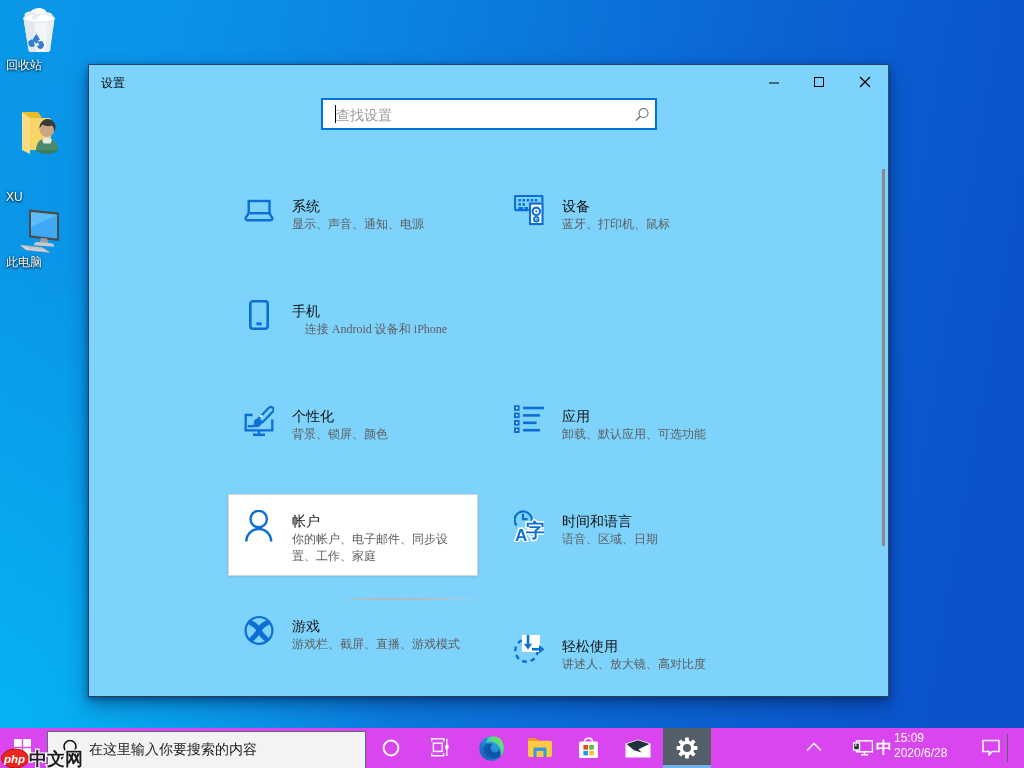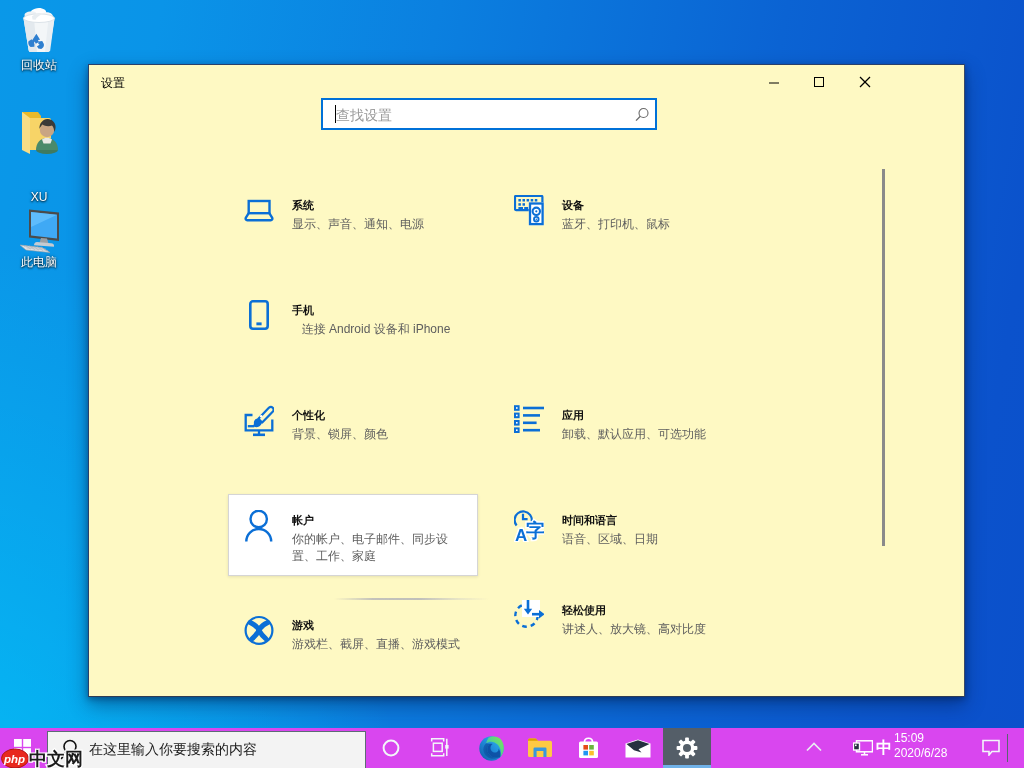--- a/index.html
+++ b/index.html
@@ -5,36 +5,36 @@
   * { margin:0; padding:0; box-sizing:border-box; }
   html,body { width:1024px; height:768px; overflow:hidden; }
   body { font-family:"Liberation Sans", sans-serif; position:relative;
     background:
       radial-gradient(ellipse 72% 135% at -5% 115%, rgba(0,218,255,0.60), rgba(0,205,255,0) 62%),
       linear-gradient(100deg, #0a98e8 0%, #0a94e8 14%, #0b80e0 38%, #0b63d3 68%, #0b52cc 92%, #0b50cb 100%);
   }
   .abs { position:absolute; }
 
   
-  .dlabel { position:absolute; color:#fff; font-size:12px; text-align:center;
+  .dlabel { position:absolute; color:#fff; font-size:12px; 
     text-shadow:0 1px 2px rgba(0,0,0,0.85), 0 0 3px rgba(0,0,0,0.6); }
 
   
-  .win { position:absolute; left:88px; top:64px; width:877px; height:633px;
-    background:#fef9c3; border:1px solid #29406b; border-right-color:#3a4a66; border-bottom-color:#2e3c55;
+  .win { position:absolute; left:88px; top:64px; width:801px; height:633px;
+    background:#7dd3fc; border:1px solid #29406b; border-right-color:#3a4a66; border-bottom-color:#2e3c55;
     box-shadow:0 8px 18px rgba(0,30,80,0.45), 0 2px 6px rgba(0,20,60,0.4); }
   .wtitle { position:absolute; left:12px; top:10px; font-size:12px; color:#000; }
   .search { position:absolute; left:232px; top:33px; width:336px; height:32px;
     border:2px solid #0071d8; background:#fff;font-family:Liberation Mono, monospace; }
   .search .ph { position:absolute; left:13px; top:7px; font-size:14px; color:#9a9a9a; }
   .caret { position:absolute; left:12px; top:5px; width:1px; height:18px; background:#000; }
 
   .tile { position:absolute; width:251px; height:82px; }
-  .tile .ttl { position:absolute; left:64px; top:18px; font-size:11px; color:#111;font-weight:bold; }
-  .tile .sub { position:absolute; left:64px; top:36px; width:168px; font-size:12px; line-height:17px; color:#5e5e5e; }
+  .tile .ttl { position:absolute; left:64px; top:18px; font-size:14px; color:#111; }
+  .tile .sub { position:absolute; left:64px; top:36px; width:168px; font-size:12px; line-height:17px; color:#5e5e5e;font-family:Liberation Serif, serif; }
   .tile .icon { position:absolute; left:16px; top:15px; width:30px; height:32px; }
   .focusbox { position:absolute; left:139px; top:429px; width:250px; height:82px;
     border:1px solid #d5d5d5; box-shadow:0 1px 3px rgba(0,0,0,0.10); background:#fff; }
 
   .scrollbar { position:absolute; left:793px; top:104px; width:3px; height:377px; background:#8a8a8a; }
 
   
   .taskbar { position:absolute; left:0; top:728px; width:1024px; height:40px; background:#d946ef; }
   .tsearch { position:absolute; left:47px; top:3px; width:319px; height:37px;
     background:#f3f3f3; border:1px solid #5e6a75; border-bottom:none; }
@@ -235,21 +235,21 @@
         <g fill="none" stroke="#0b6fd6" stroke-width="5" stroke-linecap="round">
           <path d="M15 14.6 Q11.2 9.4 6.4 7.6"></path>
           <path d="M15 14.6 Q18.8 9.4 23.6 7.6"></path>
           <path d="M15 15.4 Q12.2 20.3 8 23.9"></path>
           <path d="M15 15.4 Q17.8 20.3 22 23.9"></path>
         </g>
       </svg>
     <div class="ttl">游戏</div>
       <div class="sub">游戏栏、截屏、直播、游戏模式</div>
   </div>
-  <div class="tile" style="left:409px; top:520px;">
+  <div class="tile" style="left:409px; top:555px;">
     <svg class="icon" viewBox="0 0 30 32">
         <circle cx="12.5" cy="15.6" r="11.2" fill="none" stroke="#0b6fd6" stroke-width="2.4" stroke-dasharray="4.6 4"></circle>
         <rect x="8" y="-1" width="18" height="18" fill="#fff"></rect>
         <g stroke="#0b6fd6" stroke-width="2.6" fill="#0b6fd6">
           <line x1="14" y1="-0.5" x2="14" y2="9.5"></line>
           <path d="M9.8 8.8 h8.4 L14 14.4 z" stroke-width="0"></path>
           <line x1="18" y1="14.2" x2="26" y2="14.2"></line>
           <path d="M25 10 v8.4 L30.6 14.2 z" stroke-width="0"></path>
         </g>
       </svg>

